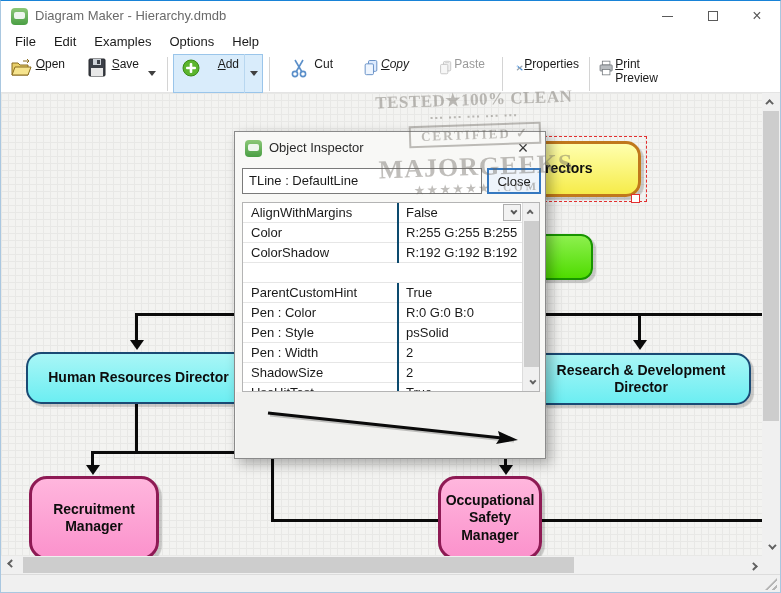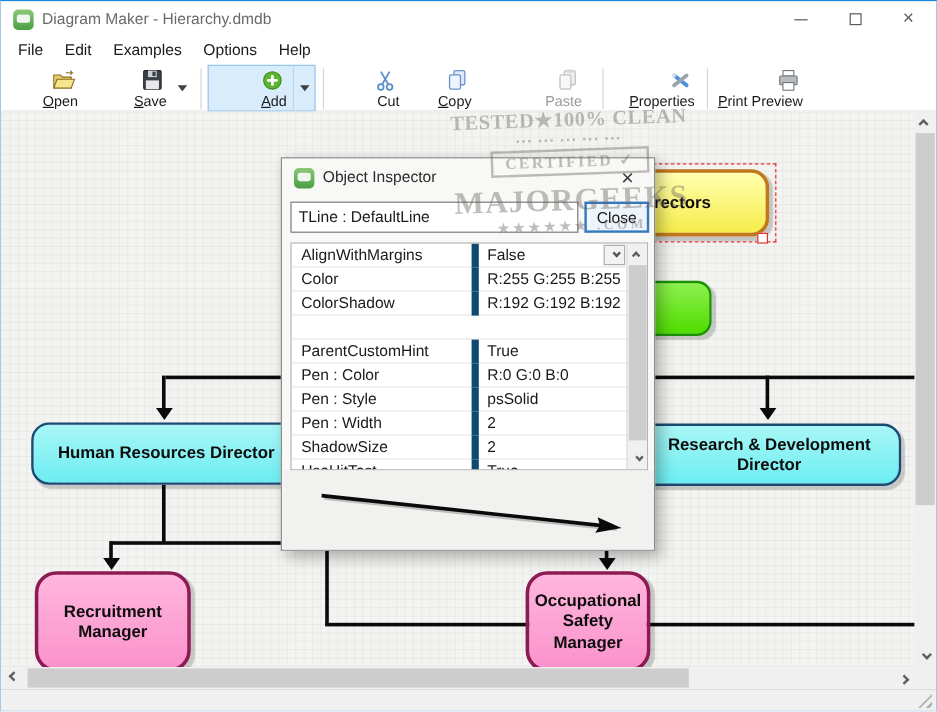--- a/index.html
+++ b/index.html
@@ -18,21 +18,21 @@
   .winbtn { position:absolute; top:0; width:46px; height:30px; display:flex; align-items:center; justify-content:center; color:#5a5a5a; }
   .wb-min { right:90px; } .wb-max { right:44px; } .wb-close { right:0; }
   .glyph-min { width:11px; height:0; border-top:1px solid #5a5a5a; }
   .glyph-max { width:10px; height:10px; border:1px solid #5a5a5a; }
   .glyph-close { font-size:16px; line-height:1; color:#5a5a5a; }
   
   .menubar { position:absolute; left:0; top:30px; width:100%; height:22px; background:#fff; display:flex; padding-left:5px; }
   .menu-item { padding:0 9px; line-height:22px; font-size:13px; color:#1a1a1a; }
   
   .toolbar { position:absolute; left:0; top:52px; width:100%; height:40px; background:#fff; border-bottom:1px solid #e4e4e4; }
-  .tbtn { position:absolute; top:2px; height:37px; display:flex; flex-direction:column; align-items:flex-end; justify-content:space-between; padding:2px 0 1px; }
+  .tbtn { position:absolute; top:2px; height:37px; display:flex; align-items:flex-start; justify-content:space-between; padding:2px 0 1px; }
   .tbtn .lbl { font-size:12px; color:#1a1a1a; }
   .tbtn.disabled .lbl { color:#9a9a9a; }
   .mnemonic::first-letter { text-decoration:underline; }
   .tsep { position:absolute; top:4px; width:1px; height:34px; background:#d4d4d4; }
   .drop { position:absolute; top:2px; width:18px; height:37px; display:flex; align-items:center; justify-content:center; }
   .caret { width:0; height:0; border-left:4px solid transparent; border-right:4px solid transparent; border-top:5px solid #404040; }
   .add-highlight { position:absolute; left:172px; top:1px; width:90px; height:39px; background:#d9ecfb; border:1px solid #9ac5ea; }
   .add-divider { position:absolute; left:243px; top:1px; width:1px; height:39px; background:#b8d7f0; }
   .ticon { width:24px; height:22px; display:block; }
   
@@ -78,21 +78,21 @@
   .dlg-title { position:absolute; left:34px; top:0; line-height:32px; color:#2a2a2a; }
   .dlg-close { position:absolute; right:10px; top:4px; width:24px; height:24px; display:flex; align-items:center; justify-content:center;
     font-size:18px; color:#3a3a3a; }
   .obj-field { position:absolute; left:7px; top:36px; width:240px; height:26px; background:#fff; border:1px solid #7a7a7a;
     line-height:24px; padding-left:6px; color:#1a1a1a; }
   .close-btn { position:absolute; left:252px; top:36px; width:54px; height:26px; background:#eef4fb; border:2px solid #3578bf;
     display:flex; align-items:center; justify-content:center; color:#1a1a1a; }
   .propgrid { position:absolute; left:7px; top:70px; width:298px; height:190px; background:#fff; border:1px solid #b4b4b4; overflow:hidden; }
   .prow { position:relative; width:100%; height:20px; border-bottom:1px solid #e6e6e6; }
   .pname { position:absolute; left:0; top:0; width:156px; height:20px; line-height:19px; padding-left:8px; color:#1a1a1a;
-    border-right:6px solid #0c4a6e; white-space:nowrap; overflow:hidden; }
+    border-right:2px solid #0c4a6e; white-space:nowrap; overflow:hidden; }
   .pvalue { position:absolute; left:157px; top:0; width:126px; height:20px; line-height:19px; padding-left:6px; color:#1a1a1a; white-space:nowrap; }
   .combo { position:absolute; right:1px; top:1px; width:18px; height:17px; background:#f2f2f2; border:1px solid #aeaeae;
     display:flex; align-items:center; justify-content:center; }
   .combo .chev { width:5px; height:5px; border-color:#555; }
   .grid-scroll { position:absolute; right:0; top:0; width:17px; height:188px; background:#f0f0f0; border-left:1px solid #dcdcdc; }
   .gthumb { position:absolute; left:1px; top:18px; width:15px; height:146px; background:#cdcdcd; }
   .preview { position:absolute; left:1px; top:260px; width:309px; height:66px; background:#f1f1ef; }
   
   .watermark { position:absolute; left:366px; top:88px; width:218px; height:150px; z-index:30; pointer-events:none;
     transform:rotate(-2deg); color:rgba(105,100,92,0.42); text-align:center; font-family:"Liberation Serif", serif; font-weight:bold; }
@@ -174,21 +174,21 @@
     <div class="tbtn" style="left:286px;width:46px;">
       <svg class="ticon" viewBox="0 0 24 22">
         <line x1="8" y1="3" x2="15" y2="15" stroke="#5b8fc9" stroke-width="1.6"></line>
         <line x1="16" y1="3" x2="9" y2="15" stroke="#5b8fc9" stroke-width="1.6"></line>
         <circle cx="8" cy="17" r="2.6" fill="none" stroke="#5b8fc9" stroke-width="1.6"></circle>
         <circle cx="16" cy="17" r="2.6" fill="none" stroke="#5b8fc9" stroke-width="1.6"></circle>
       </svg>
       <span class="lbl">Cut</span>
     </div>
 
-    <div class="tbtn" style="left:344px;width:48px;">
+    <div class="tbtn" style="left:360px;width:48px;font-style:italic;">
       <svg class="ticon" viewBox="0 0 24 22">
         <rect x="9" y="2" width="10" height="13" rx="1.5" fill="#ddeafd" stroke="#6a93c8" stroke-width="1.2"></rect>
         <rect x="5" y="6" width="10" height="13" rx="1.5" fill="#eef5fe" stroke="#6a93c8" stroke-width="1.2"></rect>
       </svg>
       <span class="lbl mnemonic">Copy</span>
     </div>
 
     <div class="tbtn disabled" style="left:436px;width:48px;">
       <svg class="ticon" viewBox="0 0 24 22" opacity="0.55">
         <rect x="9" y="2" width="10" height="13" rx="1.5" fill="#e4e4e4" stroke="#909090" stroke-width="1.2"></rect>

